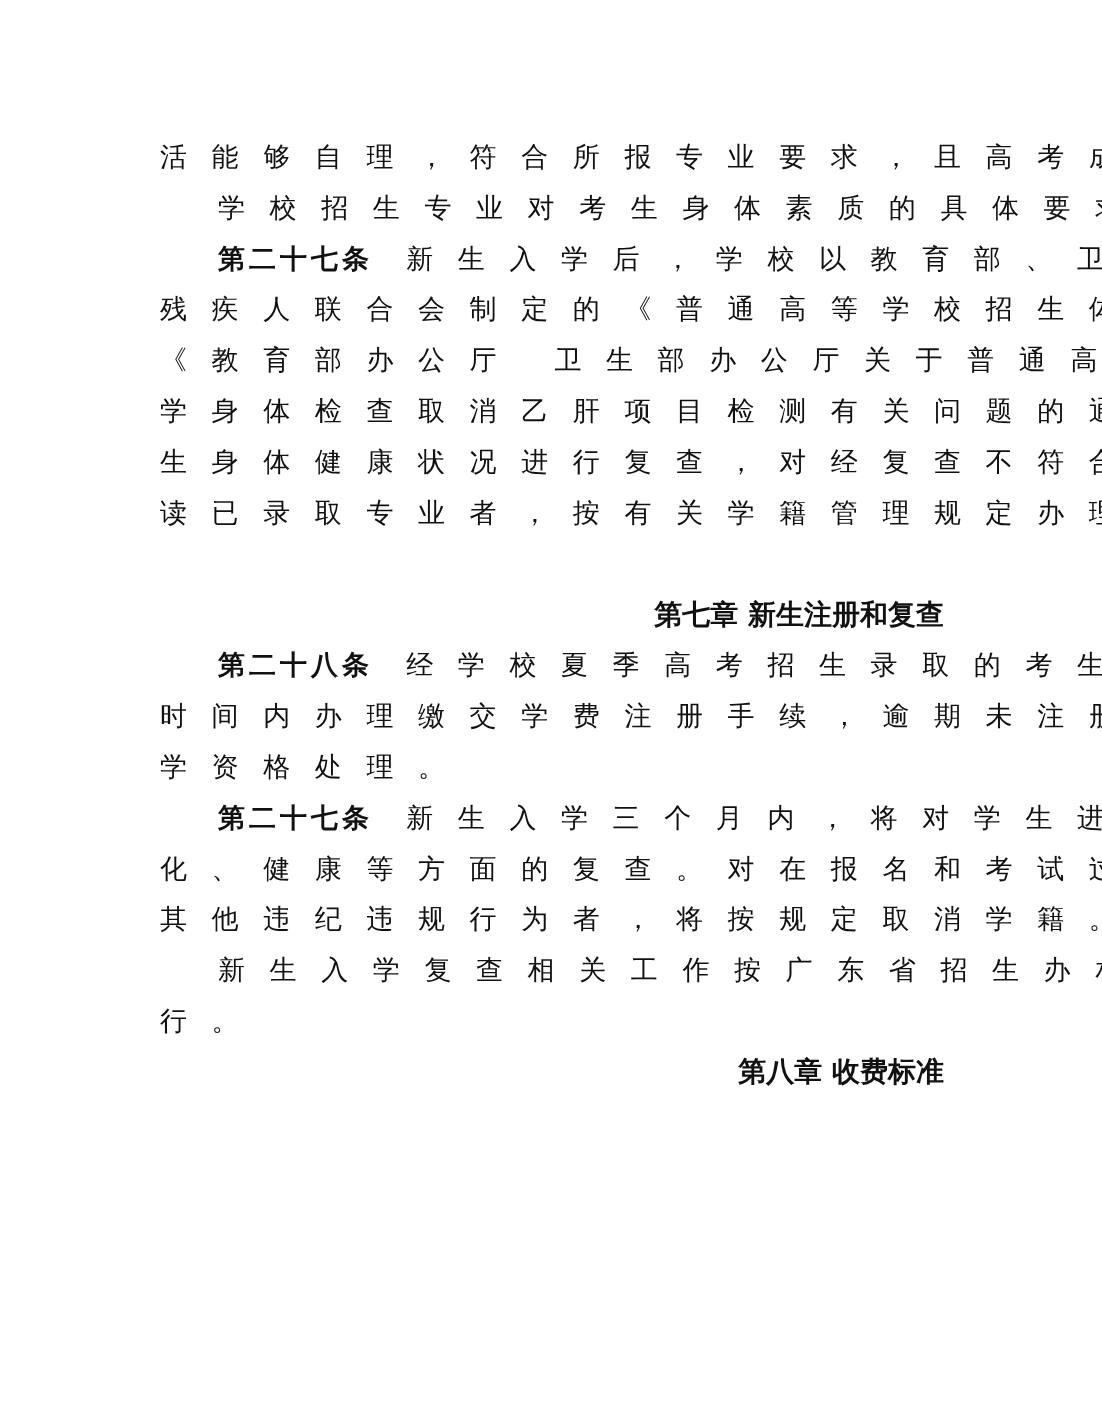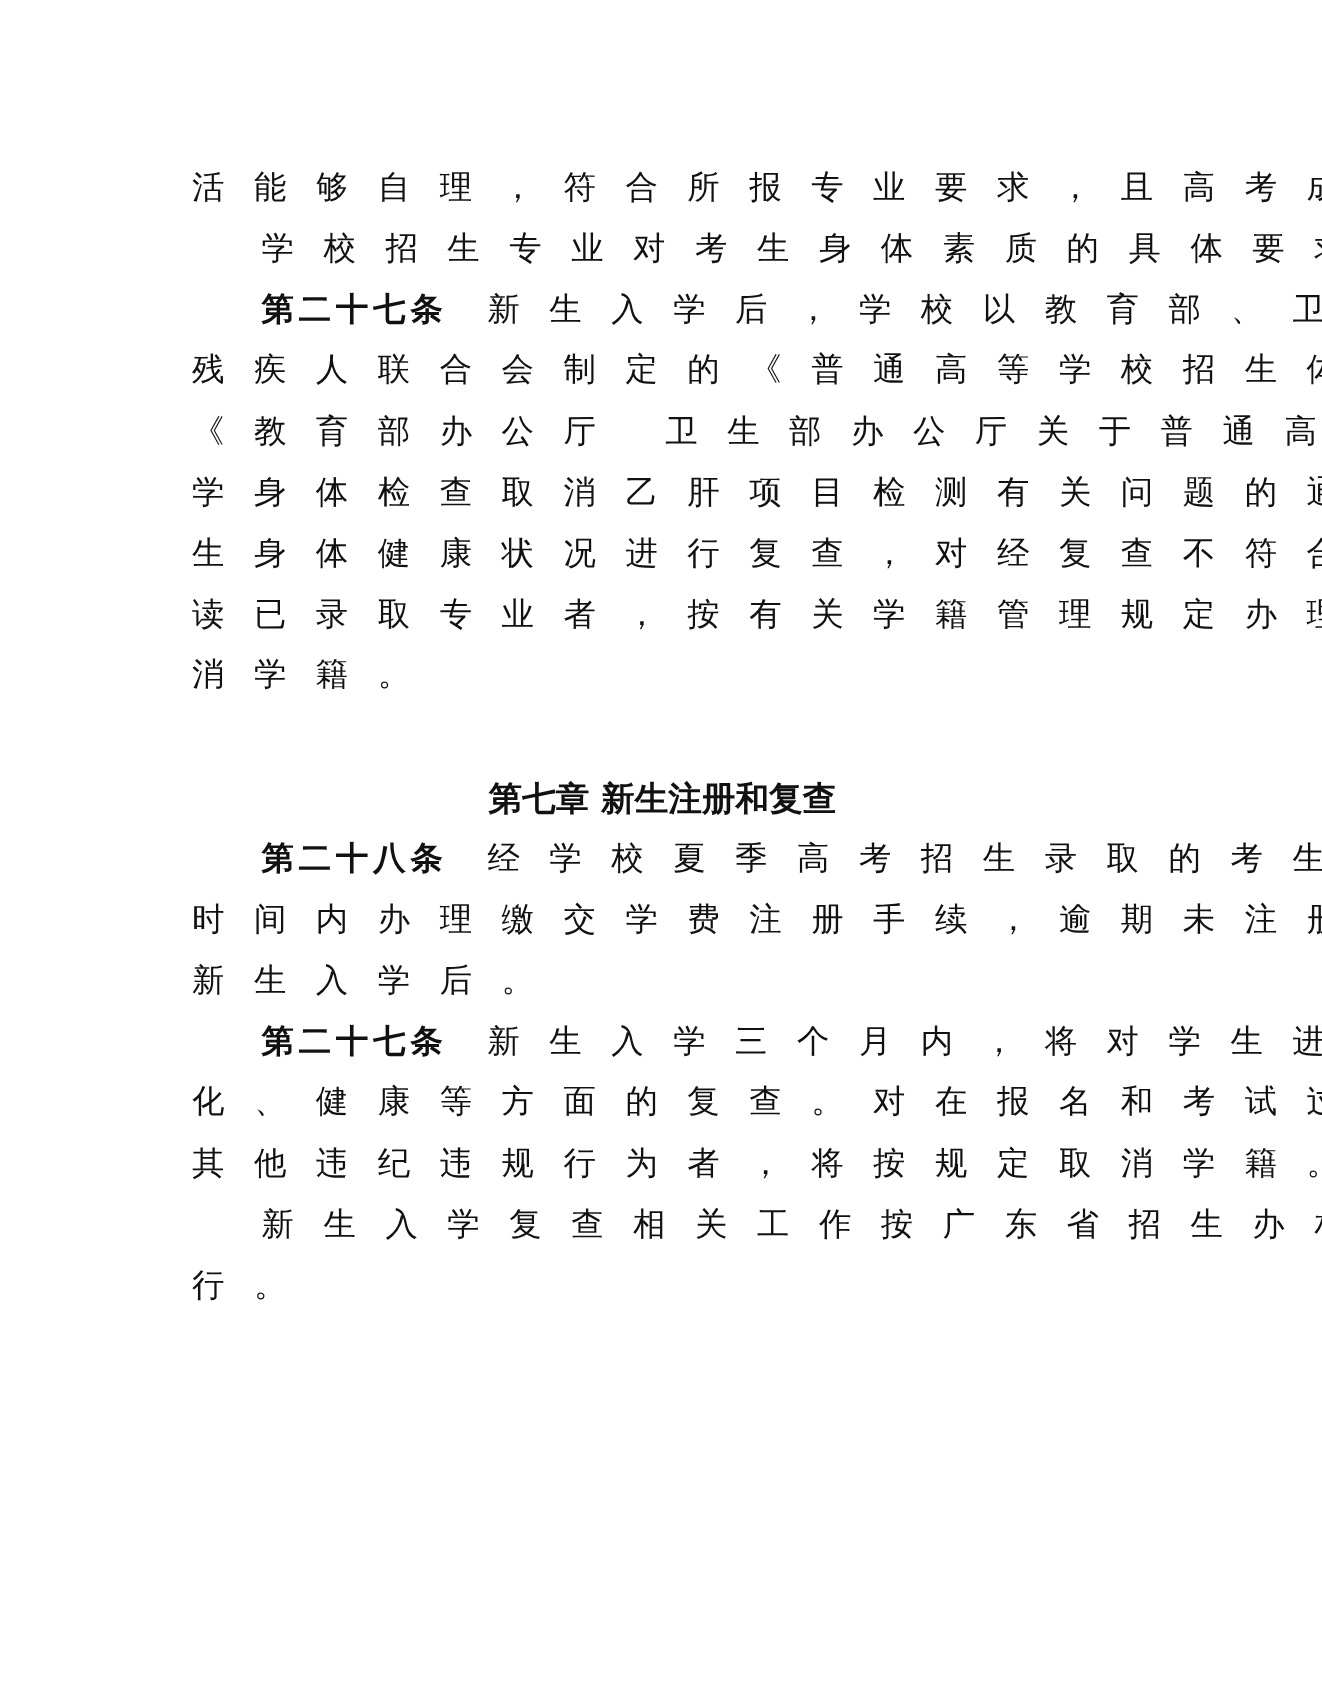--- a/index.html
+++ b/index.html
@@ -10,21 +10,21 @@
     color: #111111;
   }
   .line {
     height: 50.8px; line-height: 50.8px;
     font-size: 27px; letter-spacing: 24.6px;
     white-space: nowrap; overflow: visible;
   }
   .indent { padding-left: 58px; }
   .art { font-family: "DejaVu Sans", "Liberation Sans", sans-serif; font-weight: bold; letter-spacing: 4px; }
   .chapter {
-    text-align: center; font-family: "DejaVu Sans", "Liberation Sans", sans-serif;
+    text-align: right; font-family: "DejaVu Sans", "Liberation Sans", sans-serif;
     font-weight: bold; font-size: 28px; letter-spacing: 0px;
     height: 50px; line-height: 50px;
   }
   .spacer { height: 52px; }
 </style>
 </head>
 <body>
 
 <div class="page">
 
@@ -36,38 +36,38 @@
     <div class="line indent">学校招生专业对考生身体素质的具体要求详见各省（区、</div>
   </div>
 
   <div>
     <div class="line indent"><span class="art">第二十七条</span><span> 新生入学后，学校以教育部、卫生部、中国</span></div>
     <div class="line">残疾人联合会制定的《普通高等学校招生体检工作指导意见》、</div>
     <div class="line">《教育部办公厅 卫生部办公厅关于普通高等学校招生学生入</div>
     <div class="line">学身体检查取消乙肝项目检测有关问题的通知》为依据，对新</div>
     <div class="line">生身体健康状况进行复查，对经复查不符合体检要求或不宜就</div>
     <div class="line">读已录取专业者，按有关学籍管理规定办理，予以转专业或取</div>
-    <div class="line">消学籍。</div>
   </div>
 
   <div class="spacer"></div>
 
   <div class="chapter">第七章 新生注册和复查</div>
 
   <div>
     <div class="line indent"><span class="art">第二十八条</span><span>  经学校夏季高考招生录取的考生，须在规定</span></div>
     <div class="line">时间内办理缴交学费注册手续，逾期未注册者，作自行放弃入</div>
-    <div class="line">新生入学后。</div>
+    <div class="line">学资格处理。</div>
   </div>
 
   <div>
     <div class="line indent"><span class="art">第二十七条</span><span>  新生入学三个月内，将对学生进行政治、文</span></div>
     <div class="line">化、健康等方面的复查。对在报名和考试过程中有弄虚作假或</div>
     <div class="line">其他违纪违规行为者，将按规定取消学籍。</div>
   </div>
 
   <div>
     <div class="line indent">新生入学复查相关工作按广东省招生办相关文件要求执</div>
     <div class="line">行。</div>
   </div>
 
+  <div class="chapter">第八章 收费标准</div>
 
 </div>
 
 </body></html>

